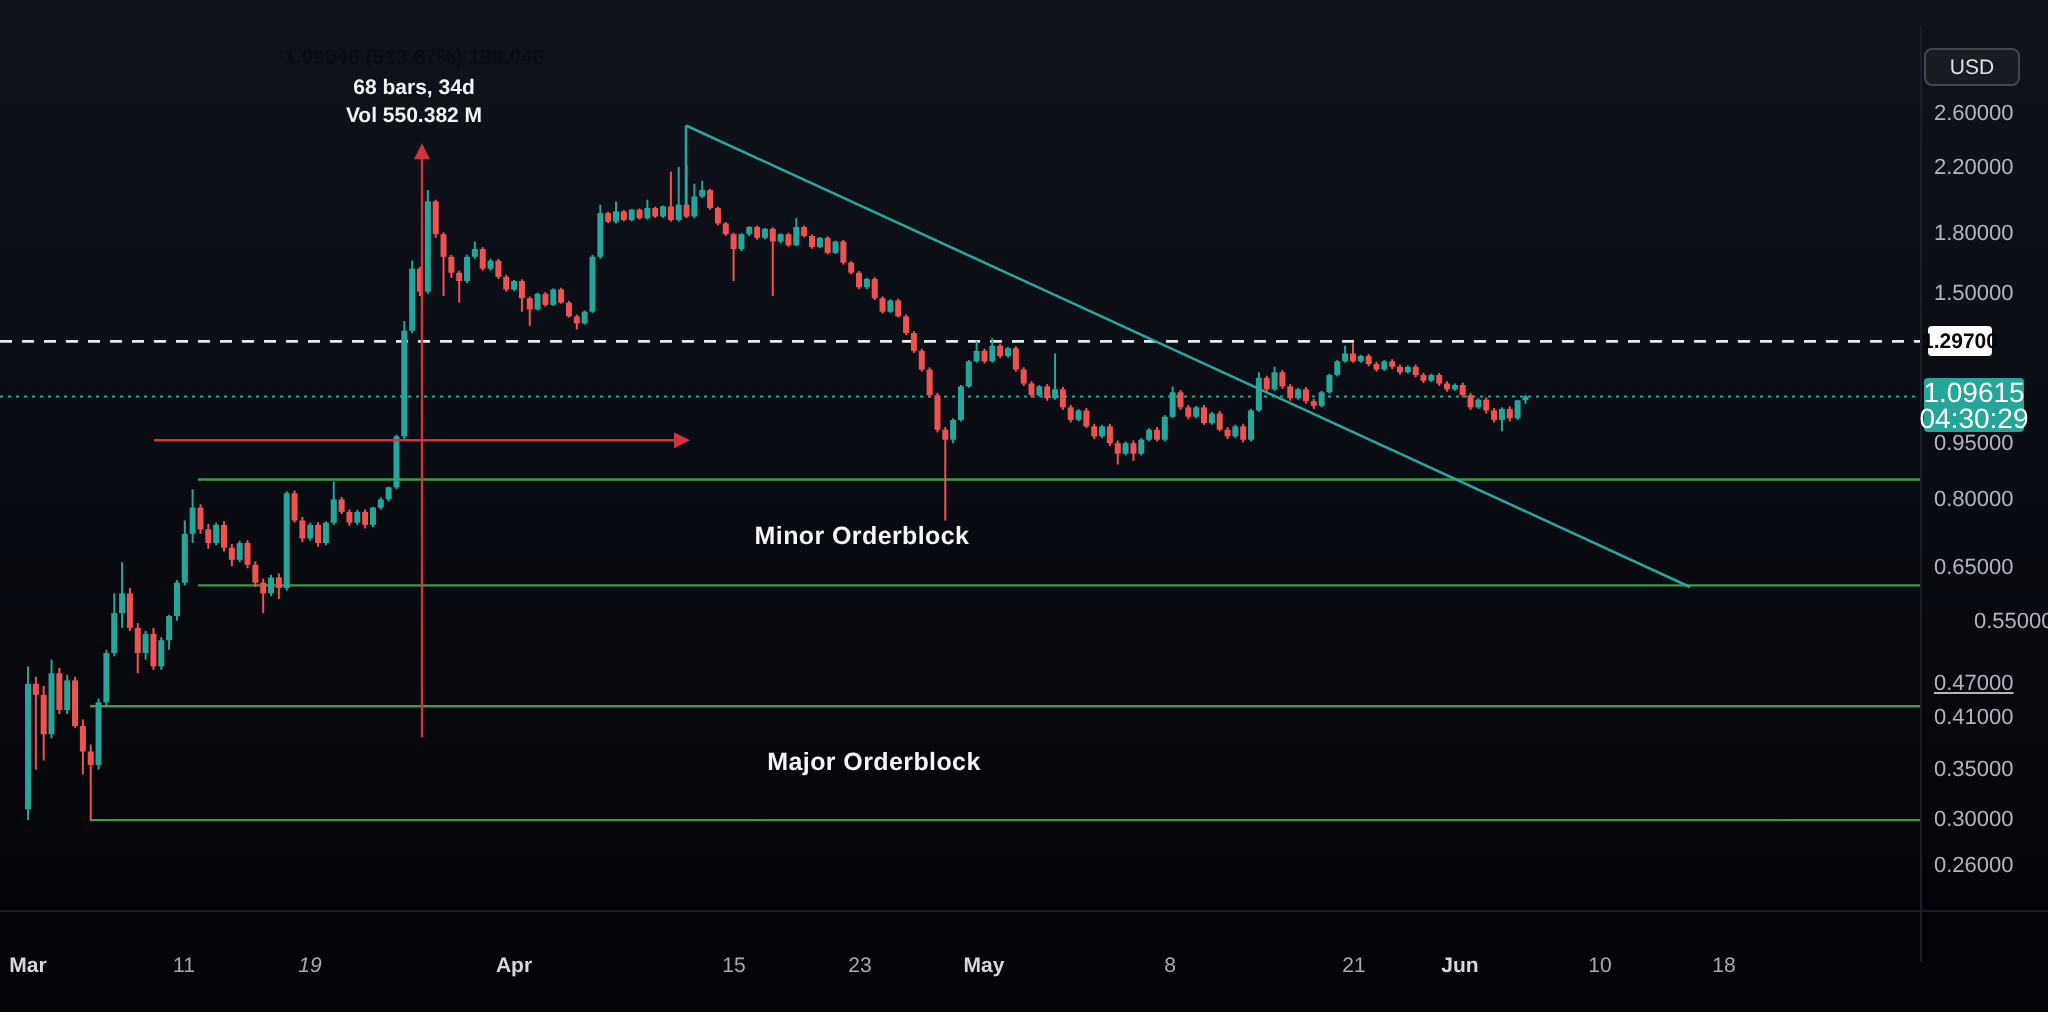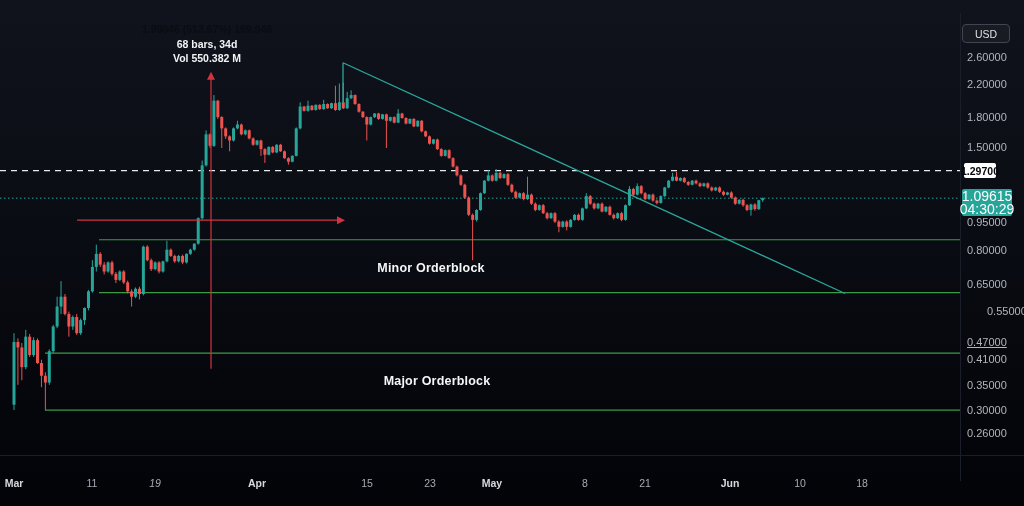--- a/index.html
+++ b/index.html
@@ -487,17 +487,17 @@
     <div class="ytick" style="top: 410.05px;">0.30000</div>
     <div class="ytick" style="top: 433.447px;">0.26000</div>
     <div class="xtick major" style="left: 14px;">Mar</div>
     <div class="xtick" style="left: 92px;">11</div>
     <div class="xtick" style="left: 155px; font-style: italic;">19</div>
     <div class="xtick major" style="left: 257px;">Apr</div>
     <div class="xtick" style="left: 367px;">15</div>
     <div class="xtick" style="left: 430px;">23</div>
     <div class="xtick major" style="left: 492px;">May</div>
     <div class="xtick" style="left: 585px;">8</div>
-    <div class="xtick" style="left: 645px; text-align: right;">21</div>
+    <div class="xtick" style="left: 677px; text-align: right;">21</div>
     <div class="xtick major" style="left: 730px;">Jun</div>
     <div class="xtick" style="left: 800px;">10</div>
     <div class="xtick" style="left: 862px;">18</div>
   </div>
 
 </body></html>

